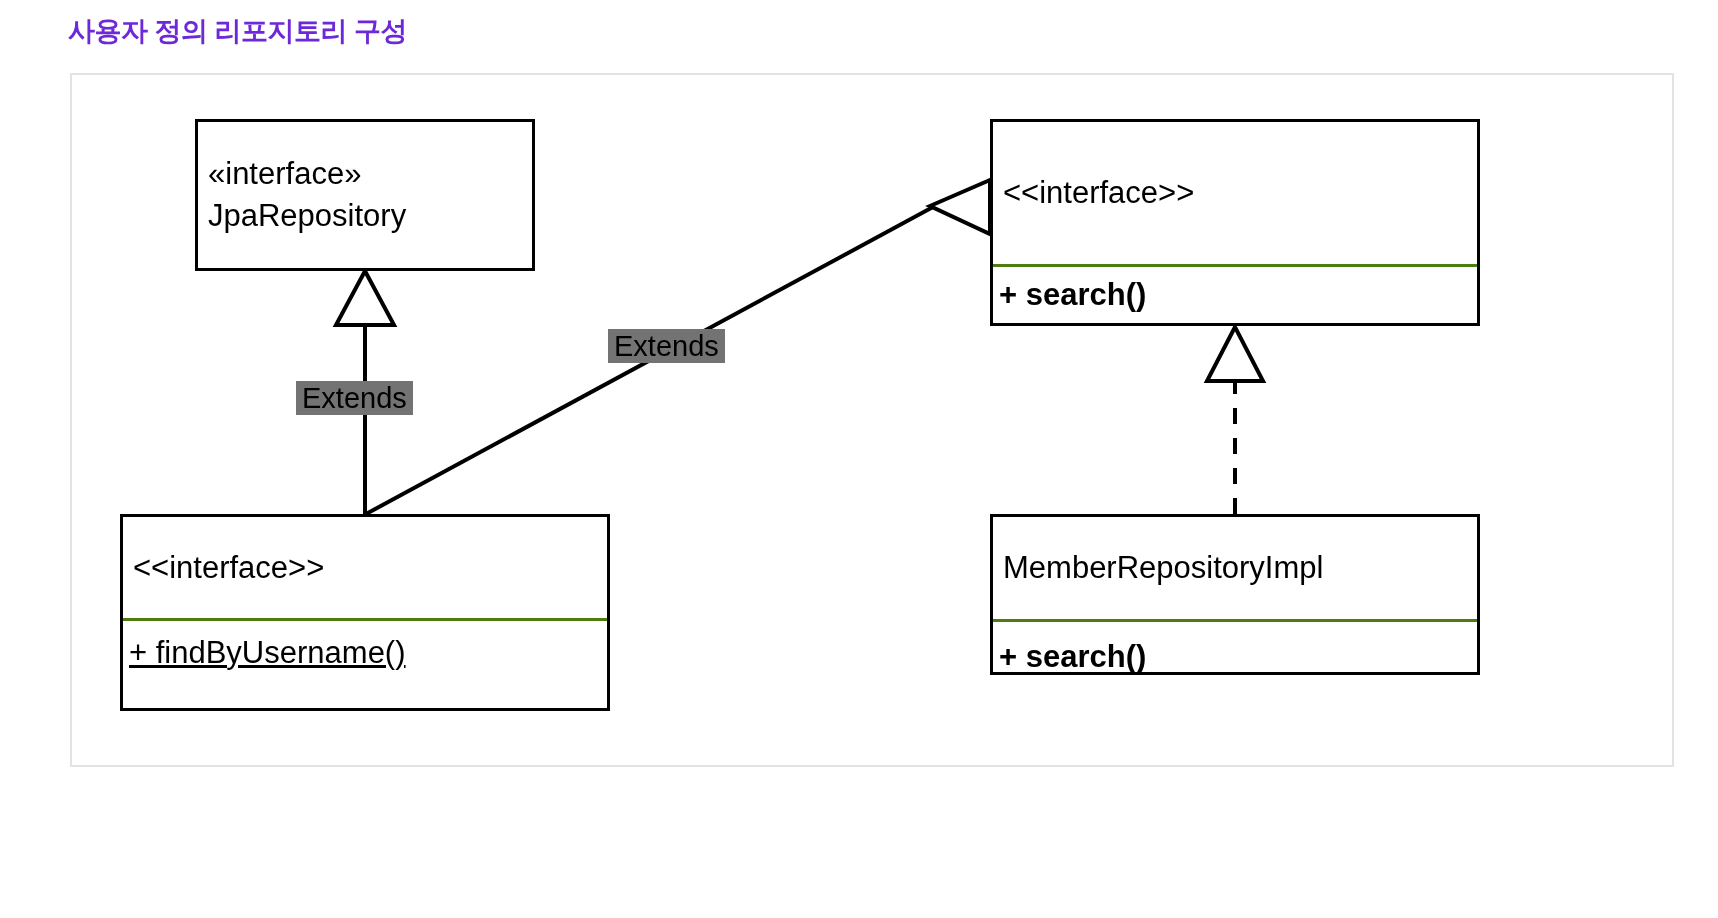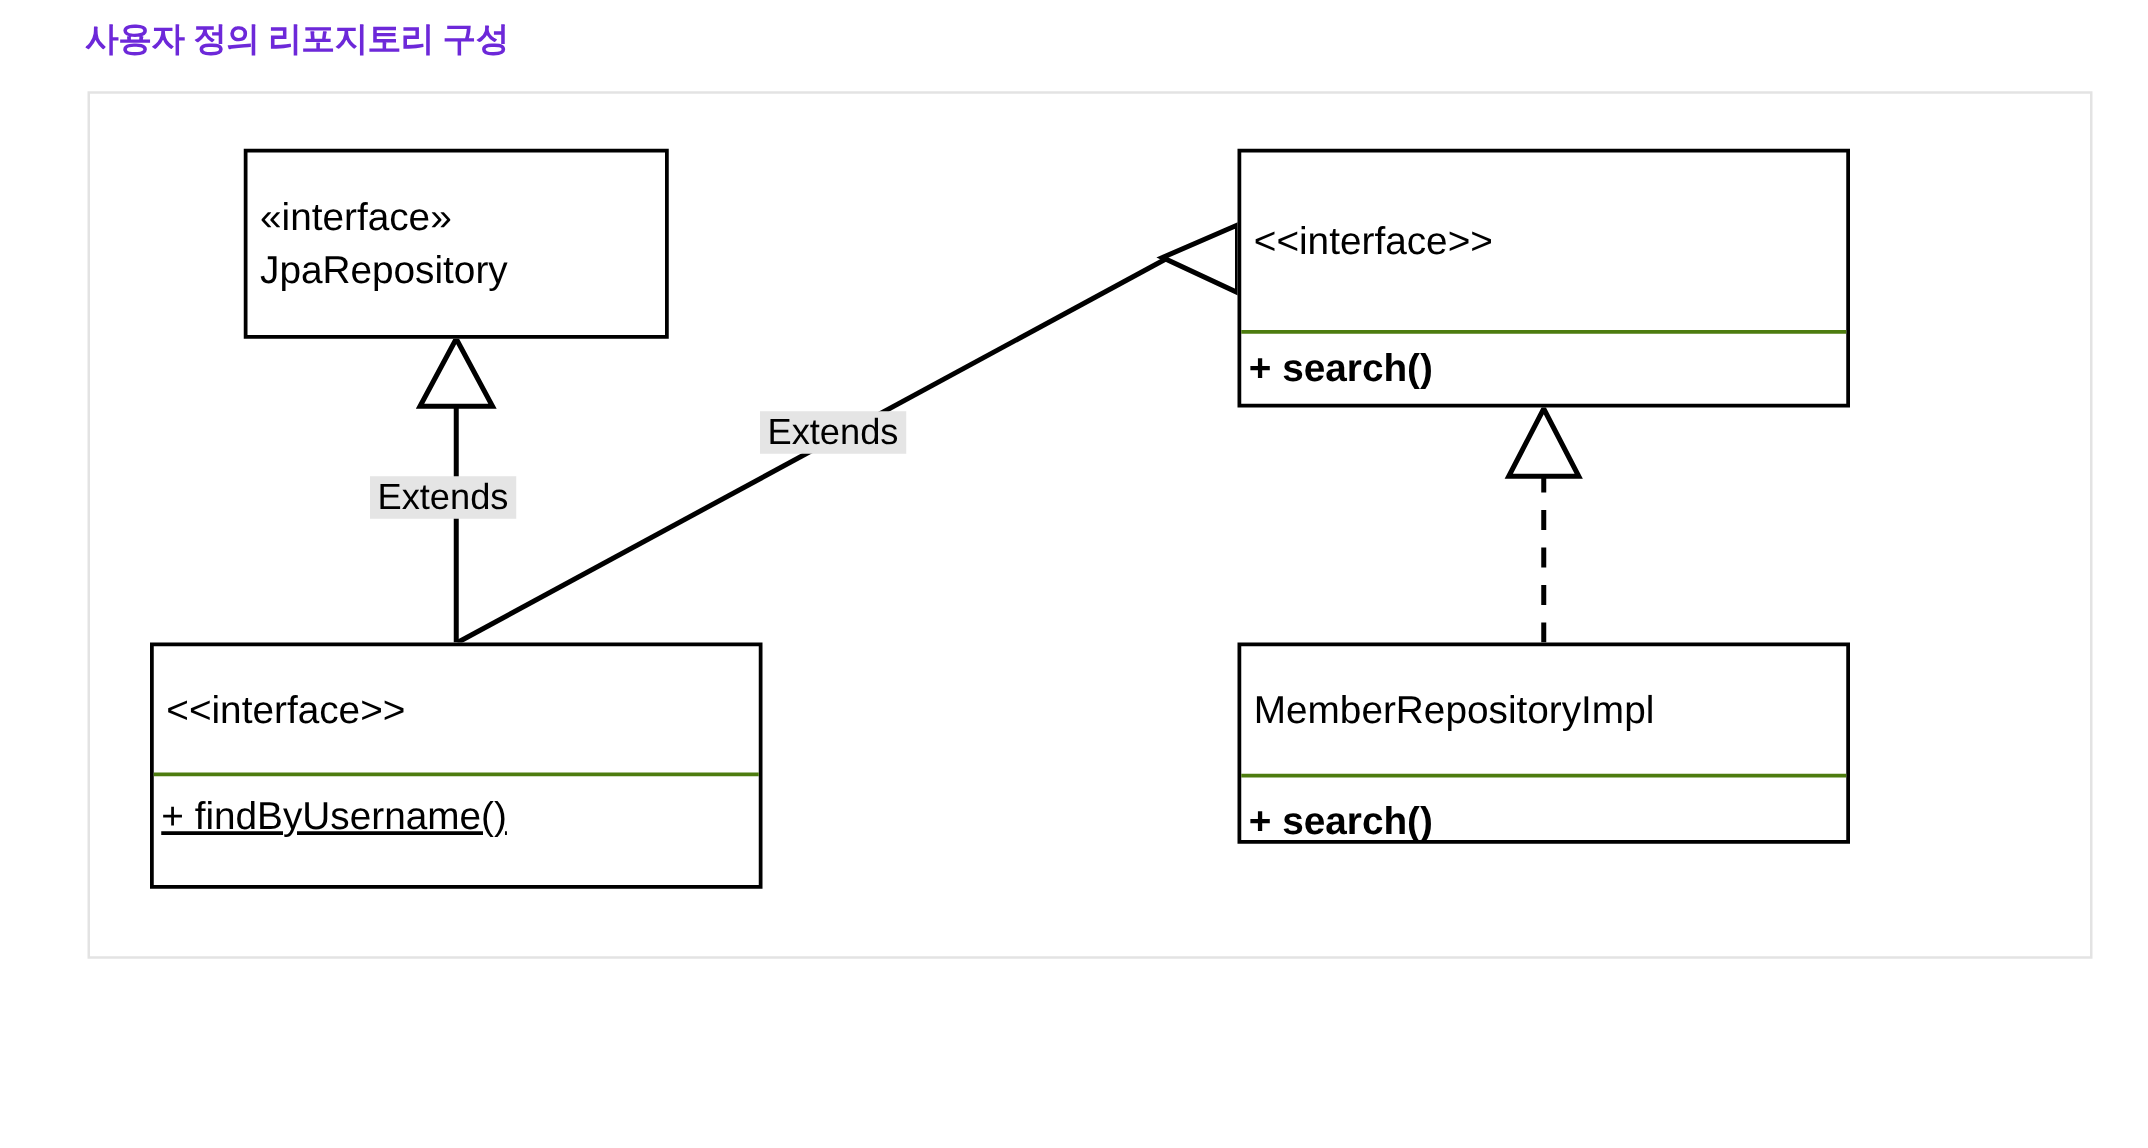--- a/index.html
+++ b/index.html
@@ -100,21 +100,21 @@
   }
 
   .member.bold {
     font-weight: bold;
   }
 
   .edge-label {
     position: absolute;
     font-size: 29px;
     line-height: 34px;
-    background: #e5e5e5;
+    background: #737373;
     padding: 0 6px;
     white-space: nowrap;
     z-index: 8;
   }
 
   
   #class-jpa-repository        { left: 195px;  top: 119px; width: 340px; height: 152px; }
   #class-jpa-repository .class-header { height: 100%; }
 
   #class-member-repository-custom { left: 990px; top: 119px; width: 490px; height: 207px; }

